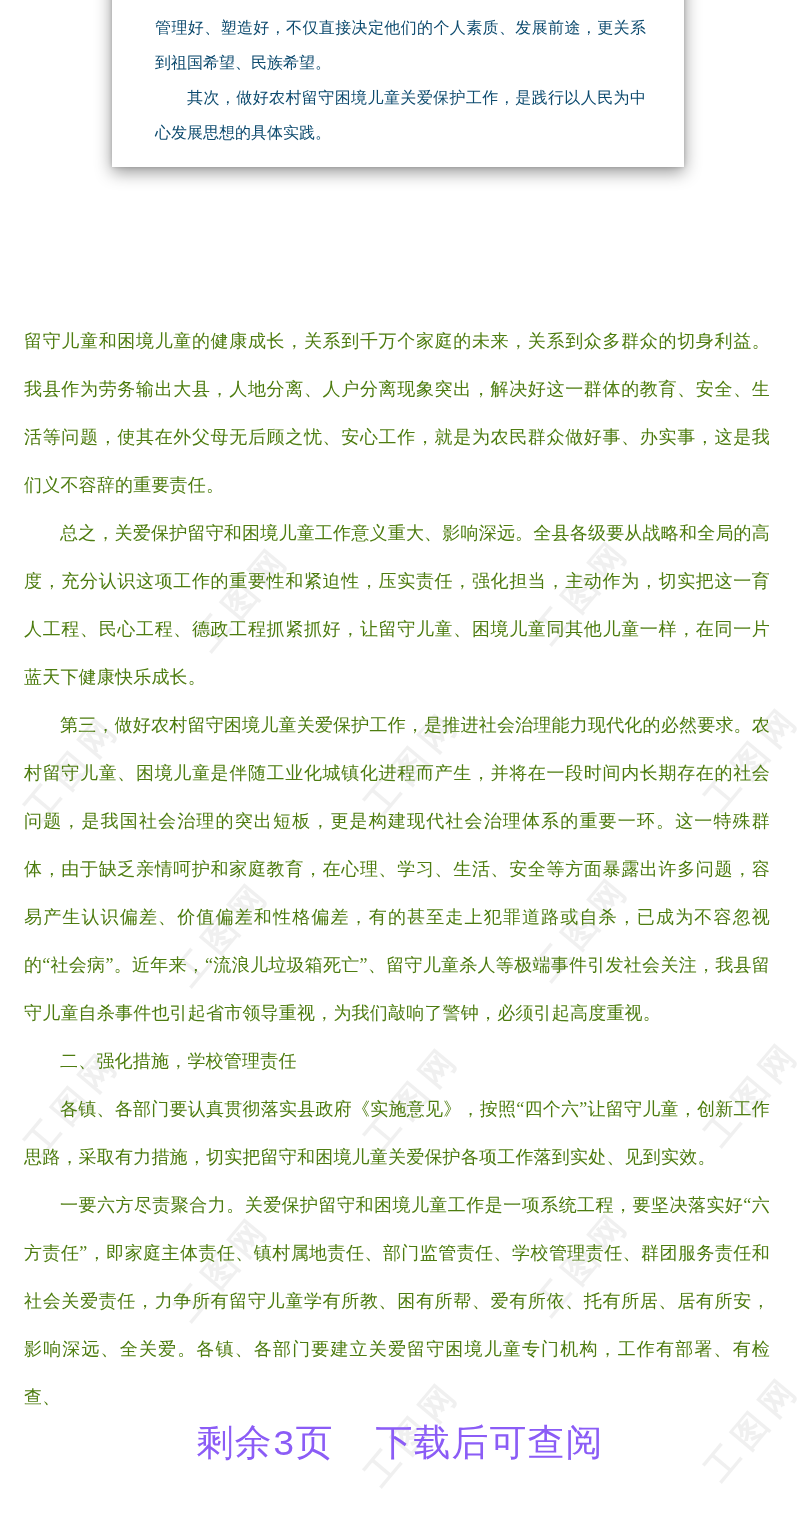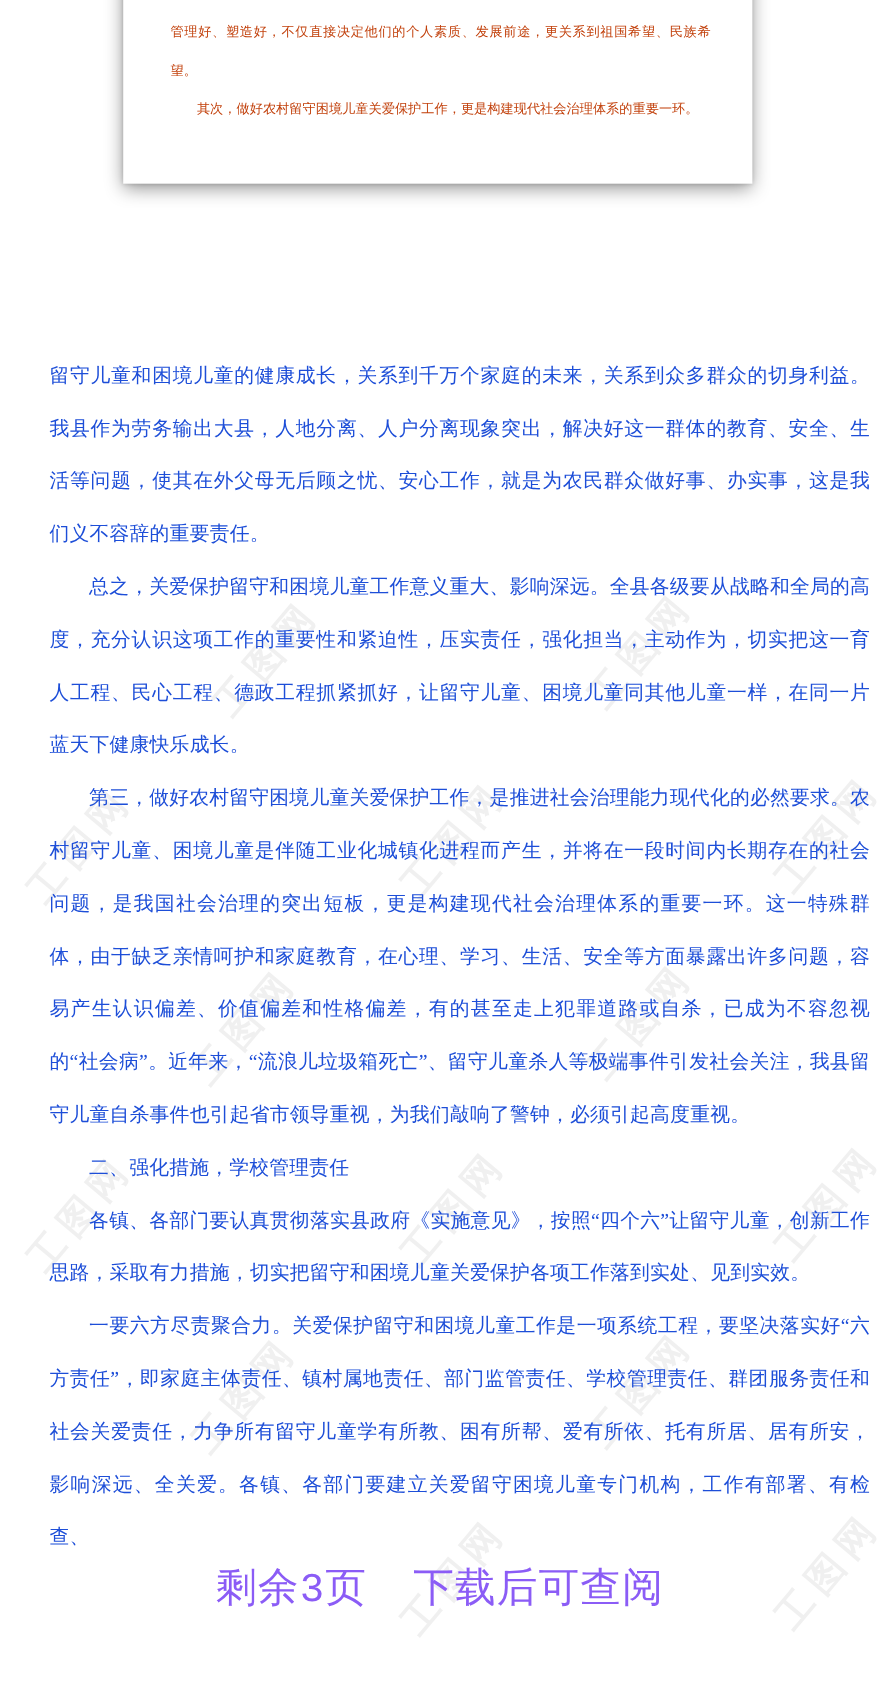--- a/index.html
+++ b/index.html
@@ -21,52 +21,53 @@
     width: 572px;
     height: 203px;
     background: #ffffff;
     box-sizing: border-box;
     padding: 48px 38px 0 43px;
     box-shadow: 0 5px 16px rgba(0,0,0,0.42), 0 0 4px rgba(0,0,0,0.18);
     z-index: 2;
   }
   .prev-card p {
     margin: 0;
-    font-size: 12px;
+    font-size: 16px;
     line-height: 35px;
-    color: #c2410c;
+    color: #0c4a6e;
     text-align: justify;
+    font-family: Liberation Mono, monospace;
   }
   .prev-card p.indent { text-indent: 2em; }
 
   
   .wm {
     position: absolute;
     z-index: 0;
     font-family: "Liberation Sans", sans-serif;
     font-weight: 700;
     font-size: 34px;
     letter-spacing: 8px;
     color: rgba(70, 70, 70, 0.08);
     transform: rotate(-50deg);
     white-space: nowrap;
     pointer-events: none;
   }
 
   
   .doc-body {
     position: absolute;
-    left: 45px;
+    left: 24px;
     top: 317px;
     width: 746px;
     z-index: 1;
     font-size: 18px;
     line-height: 48px;
     letter-spacing: 0.2px;
-    color: #1d4ed8;
+    color: #4d7c0f;
     text-align: justify;
   }
   .doc-body p { margin: 0; }
   .doc-body p.indent { text-indent: 2em; }
 
   
   .footer {
     position: absolute;
     left: 0;
     top: 1418px;
@@ -80,21 +81,21 @@
   }
   .footer .gap { display: inline-block; width: 42px; }
 </style>
 </head>
 <body>
 
 <div class="page">
 
   <div class="prev-card">
     <p>管理好、塑造好，不仅直接决定他们的个人素质、发展前途，更关系到祖国希望、民族希望。</p>
-    <p class="indent">其次，做好农村留守困境儿童关爱保护工作，更是构建现代社会治理体系的重要一环。</p>
+    <p class="indent">其次，做好农村留守困境儿童关爱保护工作，是践行以人民为中心发展思想的具体实践。</p>
   </div>
 
   <span class="wm" style="left:180px; top:575px;">工图网</span>
   <span class="wm" style="left:520px; top:568px;">工图网</span>
   <span class="wm" style="left:10px;  top:745px;">工图网</span>
   <span class="wm" style="left:350px; top:740px;">工图网</span>
   <span class="wm" style="left:690px; top:735px;">工图网</span>
   <span class="wm" style="left:160px; top:910px;">工图网</span>
   <span class="wm" style="left:520px; top:905px;">工图网</span>
   <span class="wm" style="left:10px;  top:1080px;">工图网</span>

